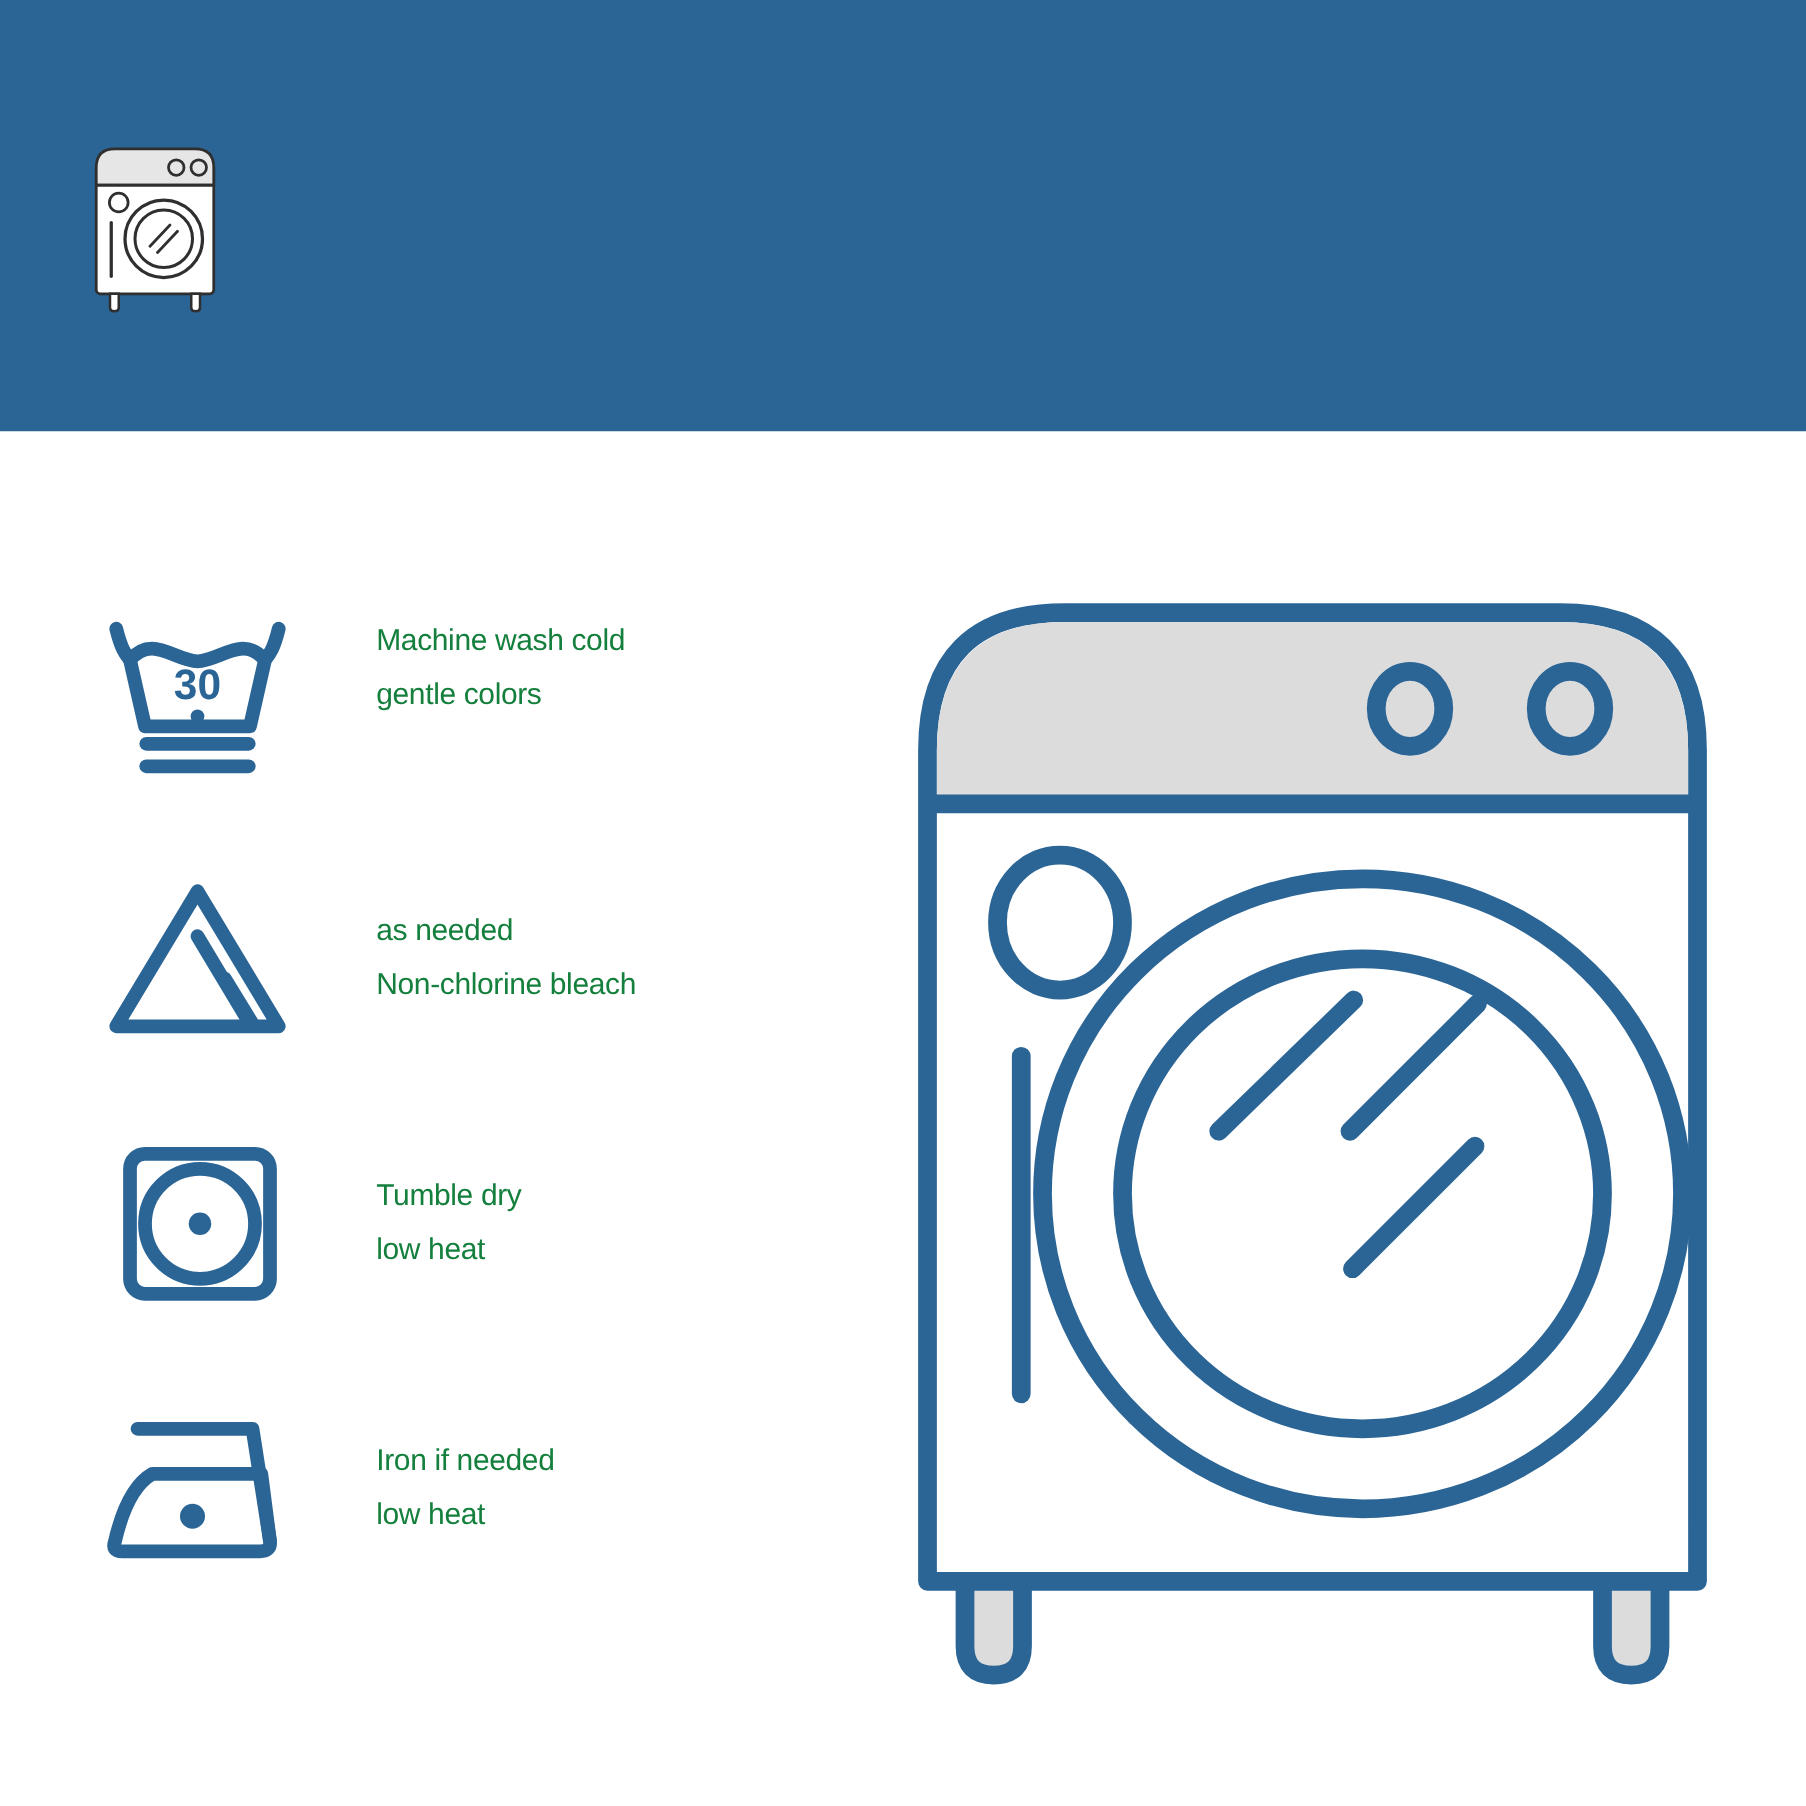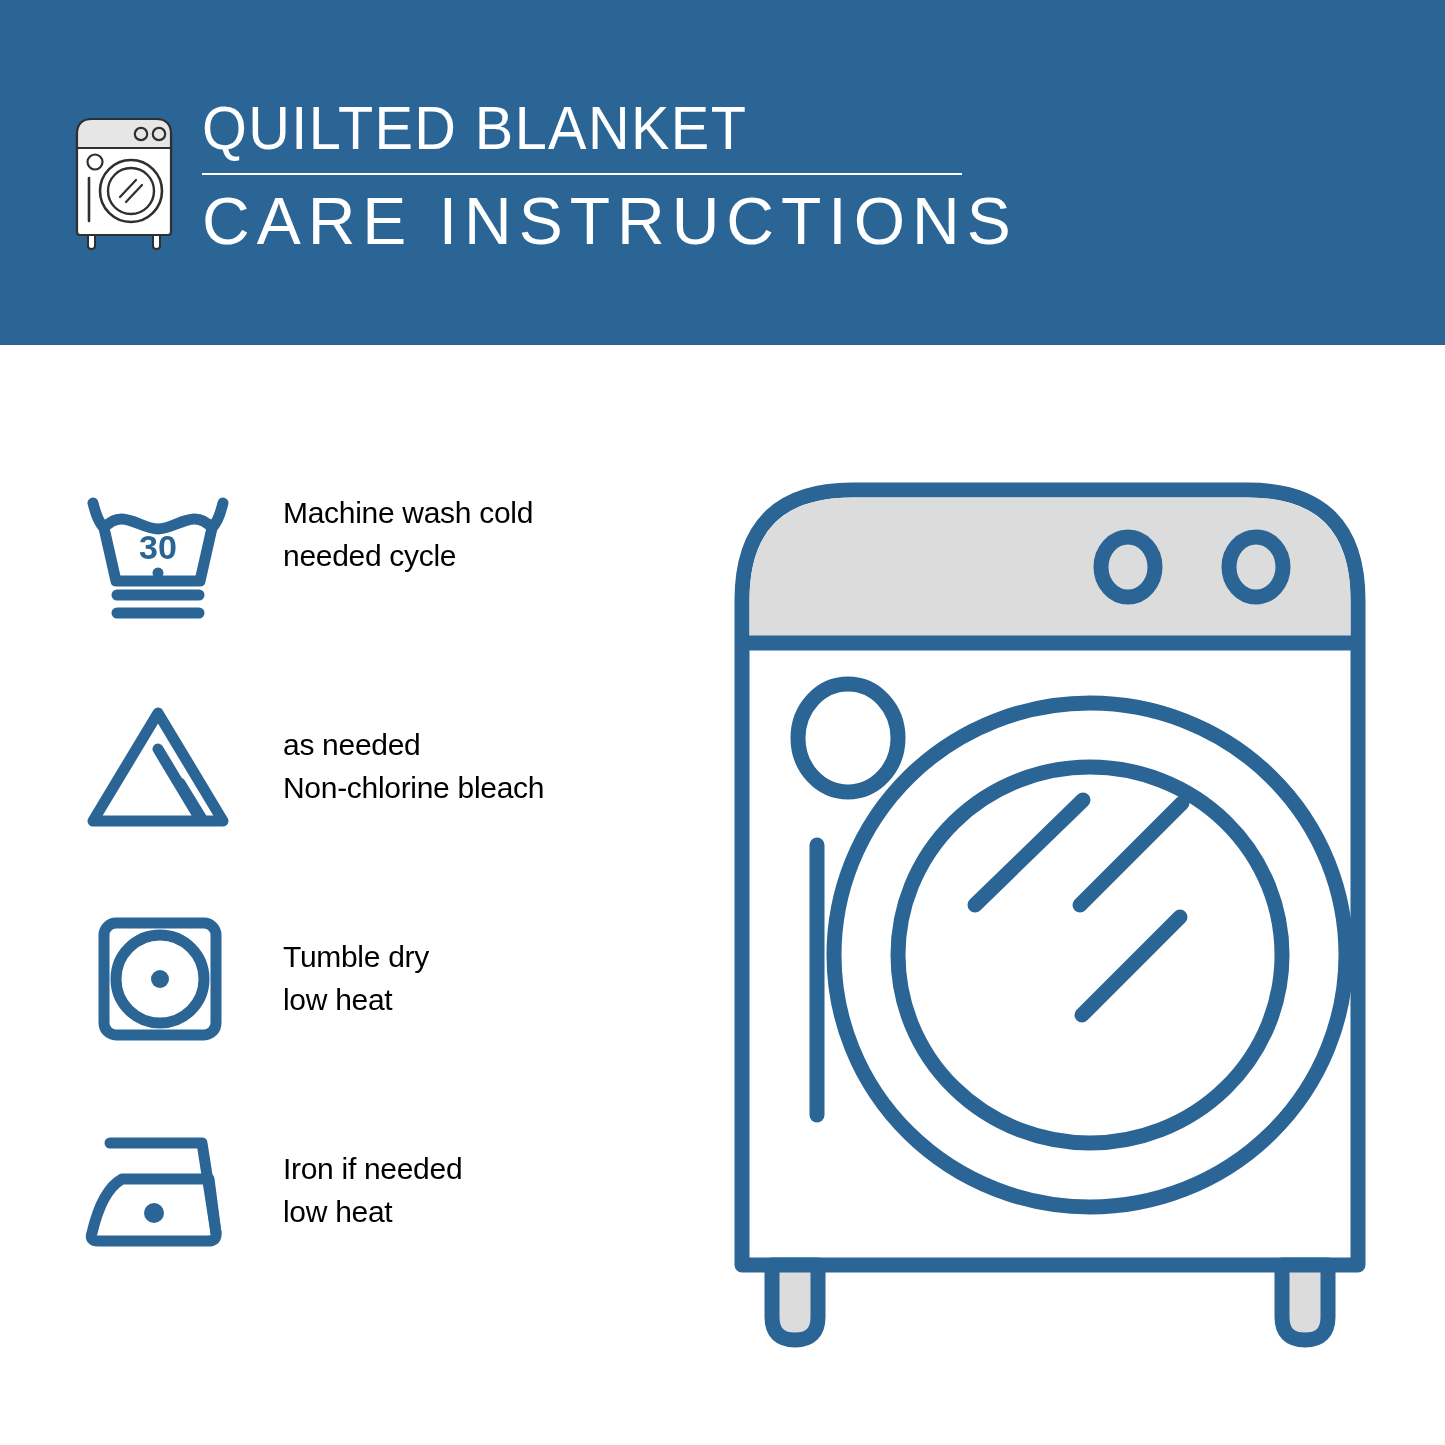--- a/index.html
+++ b/index.html
@@ -99,23 +99,23 @@
   }
   .care-icon {
     flex: 0 0 auto;
     width: 175px;
     height: 150px;
     display: flex;
     align-items: flex-start;
     justify-content: center;
   }
   .care-text {
-    margin-left: 38px;
-    color: #000000;
-    font-size: 30px;
+    margin-left: 56px;
+    color: #15803d;
+    font-size: 24px;
     line-height: 43px;
     font-weight: 400;
     letter-spacing: -0.3px;
     font-family: "Liberation Sans", sans-serif;
     padding-top: 6px;
   }
   .care-text .line { display: block; white-space: nowrap; }
 
   .row-wash   { margin-bottom: 62px; }
   .row-bleach { margin-bottom: 62px; }
@@ -161,25 +161,20 @@
           <circle cx="63" cy="90" r="31" fill="none" stroke="#2f2f2f" stroke-width="2.6"></circle>
           <circle cx="63" cy="90" r="23" fill="none" stroke="#2f2f2f" stroke-width="2.4"></circle>
           <line x1="52" y1="96" x2="68" y2="79" stroke="#2f2f2f" stroke-width="2.2" stroke-linecap="round"></line>
           <line x1="58" y1="101" x2="74" y2="84" stroke="#2f2f2f" stroke-width="2.2" stroke-linecap="round"></line>
 
           <path d="M20 134 L20 145 Q20 148 23.5 148 Q27 148 27 145 L27 134 Z" fill="#ffffff" stroke="#2f2f2f" stroke-width="2"></path>
           <path d="M85 134 L85 145 Q85 148 88.5 148 Q92 148 92 145 L92 134 Z" fill="#ffffff" stroke="#2f2f2f" stroke-width="2"></path>
         </svg>
       </div>
 
-      <div class="header-text">
-        <div class="title-main">QUILTED BLANKET</div>
-        <div class="title-rule"></div>
-        <div class="title-sub">CARE INSTRUCTIONS</div>
-      </div>
 
     </div>
   </div>
 
   <div class="body-area">
 
     <div class="care-list">
 
       <div class="care-row row-wash">
         <div class="care-icon">
@@ -200,21 +195,21 @@
               <line x1="39" y1="128" x2="121" y2="128"></line>
             </g>
 
             <text x="80" y="74" text-anchor="middle" font-family="Liberation Sans, sans-serif" font-size="34" font-weight="bold" fill="#2b6596">30</text>
 
             <circle cx="80" cy="88" r="5.5" fill="#2b6596"></circle>
           </svg>
         </div>
         <div class="care-text">
           <span class="line">Machine wash cold</span>
-          <span class="line">needed cycle</span>
+          <span class="line">gentle colors</span>
         </div>
       </div>
 
       <div class="care-row row-bleach">
         <div class="care-icon">
           <svg viewBox="0 0 160 140" width="160" height="140" aria-hidden="true">
             <g fill="none" stroke="#2b6596" stroke-width="11" stroke-linecap="round" stroke-linejoin="round">
 
               <path d="M80 16 L145 124 L15 124 Z"></path>
 

